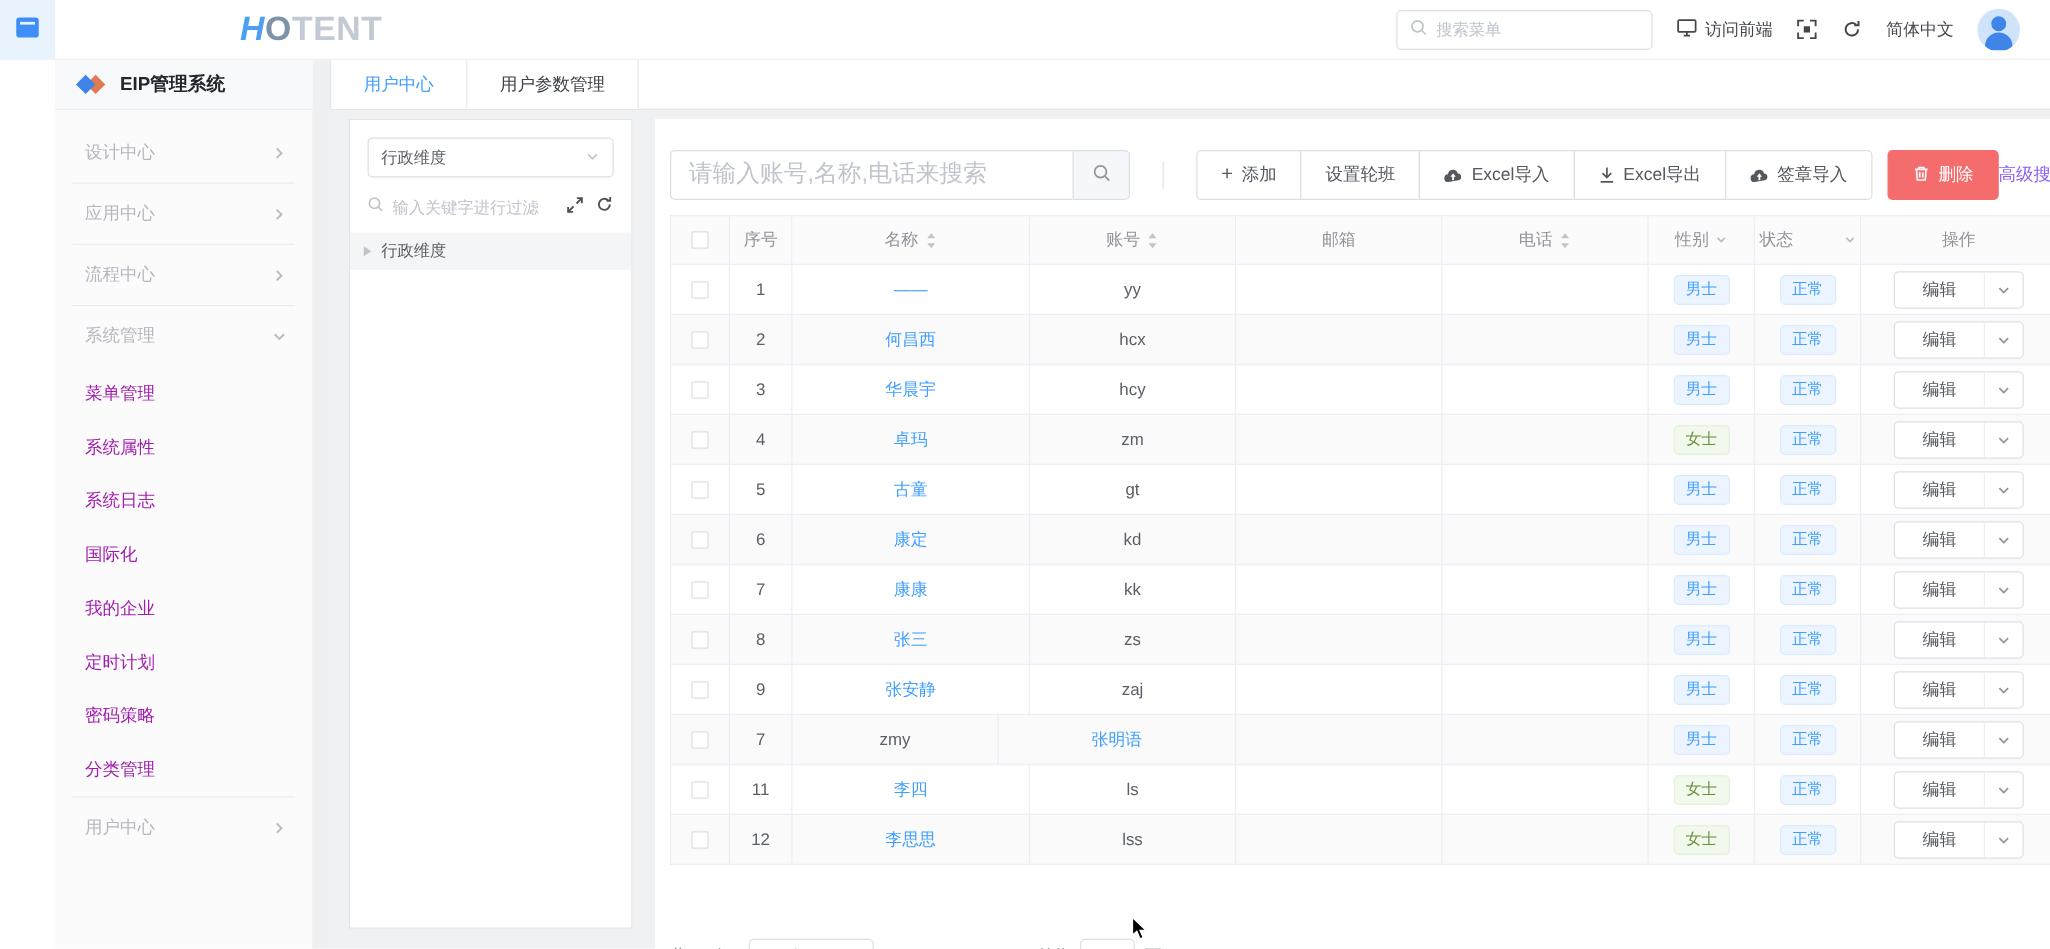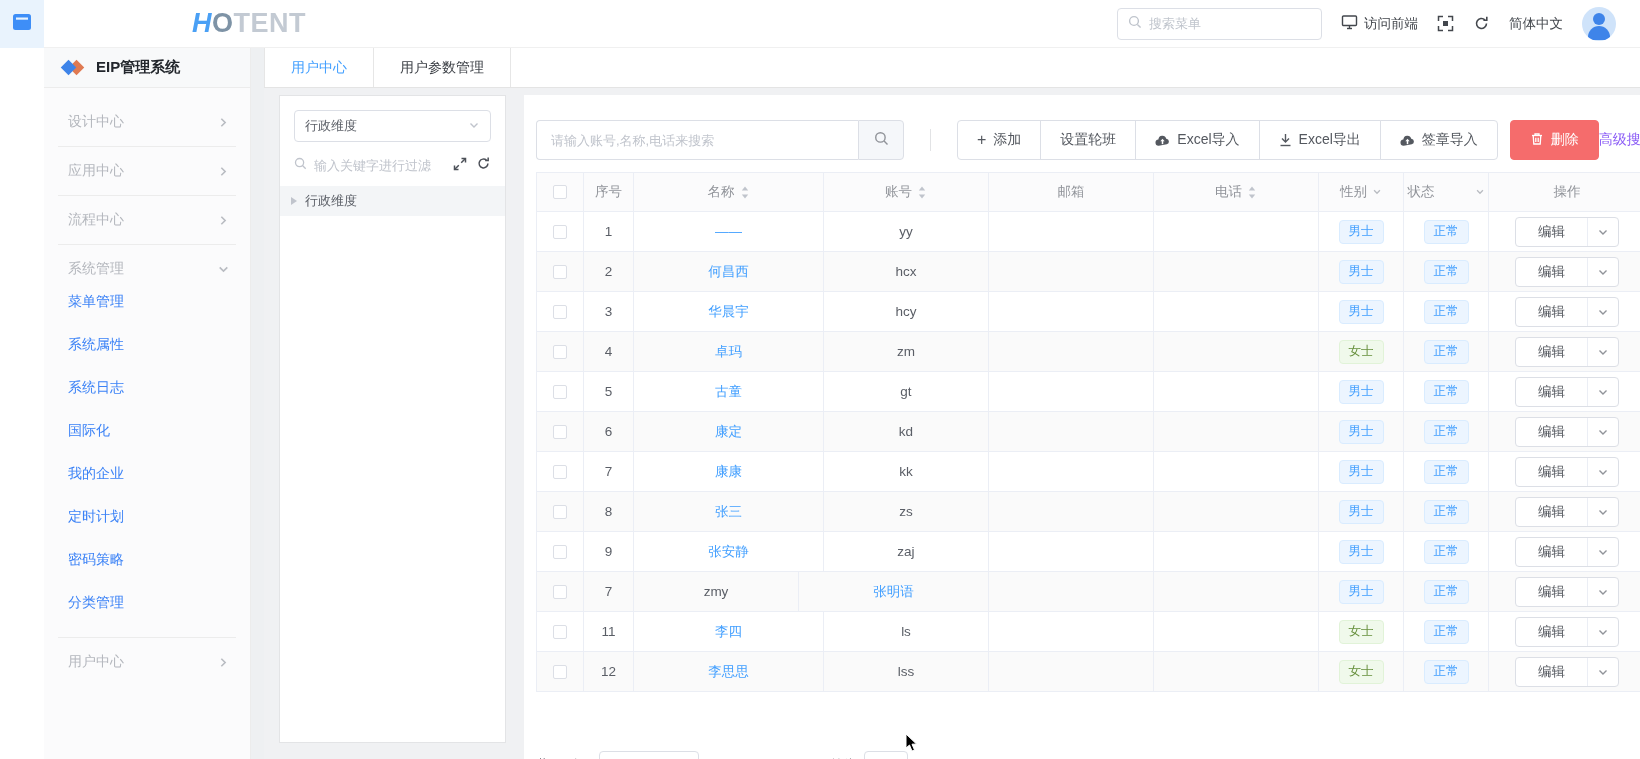--- a/index.html
+++ b/index.html
@@ -27,21 +27,21 @@
   
   .bodyrow { flex:1; display:flex; min-height:0;margin-left:44px; }
   .sidebar { width:207px; background:#fbfbfc; border-right:1px solid #ececec; display:flex; flex-direction:column; flex-shrink:0; }
   .side-title { height:40px; display:flex; align-items:center; padding-left:18px; gap:12px; font-weight:700; font-size:15px; color:#22262c; border-bottom:1px solid #ececec; background:#f8f9fa; }
   .diamonds { position:relative; width:22px; height:18px; flex-shrink:0; }
   .diamonds i { position:absolute; width:11px; height:11px; top:3px; }
   .diamonds .d1 { left:1px; background:#3e84e9; transform:rotate(45deg); }
   .diamonds .d2 { left:9px; background:#e07a52; transform:rotate(45deg); }
   .side-menu { padding-top:10px; overflow:hidden; }
   .side-group { height:48px; display:flex; align-items:center; justify-content:space-between; padding:0 20px 0 24px; color:#b4b7bd; font-size:14px; cursor:pointer; }
-  .side-sub { height:43px; display:flex; align-items:flex-start; padding-left:24px; color:#3b82f6; font-size:14px; cursor:pointer; }
+  .side-sub { height:43px; display:flex; align-items:center; padding-left:24px; color:#a21caf; font-size:14px; cursor:pointer; }
   .side-div { height:1px; background:#ececec; margin:0 14px; }
 
   .splitter { width:13px; background:#eef0f2; flex-shrink:0; cursor:col-resize; }
 
   .main { flex:1; display:flex; flex-direction:column; min-width:0; }
   .tabstrip { height:40px; background:#fff; border-bottom:1px solid #e4e4e4; display:flex; flex-shrink:0; }
   .tab { padding:0 26px; display:flex; align-items:center; font-size:14px; border-right:1px solid #e6e6e6; color:#3d4147; background:#fff; cursor:pointer; }
   .tab.active { color:#409eff; border-left:1px solid #e6e6e6; }
 
   .content { flex:1; background:#f0f1f3; padding:7px 0 0 15px; display:flex; gap:18px; min-height:0; }
@@ -53,21 +53,21 @@
   .tree-filter input { border:none; outline:none; flex:1; min-width:0; font:inherit; font-size:13px; color:#606266; background:transparent; }
   .tree-filter input::placeholder { color:#c0c4cc; }
   .tf-icons { display:flex; align-items:center; gap:9px; color:#4c5058; }
   .tree-node { height:30px; background:#f3f5f7; display:flex; align-items:center; padding-left:11px; gap:8px; color:#5a5e66; font-size:13px; cursor:pointer; }
   .caret-r { width:0; height:0; border-left:6px solid #c0c4cc; border-top:4.5px solid transparent; border-bottom:4.5px solid transparent; }
 
   
   .main-card { flex:1; background:#fff; padding:25px 0 0 12px; min-width:0; display:flex; flex-direction:column; }
   .toolbar { display:flex; align-items:center; height:40px; flex-shrink:0; }
   .search-group { display:flex; width:368px; height:40px; flex-shrink:0; }
-  .tb-input { flex:1; border:1px solid #dcdfe6; border-right:none; border-radius:4px 0 0 4px; padding:0 14px; font:inherit; font-size:13px; outline:none; color:#be185d; min-width:0; }
+  .tb-input { flex:1; border:1px solid #dcdfe6; border-right:none; border-radius:4px 0 0 4px; padding:0 14px; font:inherit; font-size:19px; outline:none; color:#be185d; min-width:0; }
   .tb-input::placeholder { color:#c0c4cc; }
   .tb-append { width:46px; background:#f5f7fa; border:1px solid #dcdfe6; border-radius:0 4px 4px 0; display:flex; align-items:center; justify-content:center; color:#909399; cursor:pointer; }
   .vdiv { width:1px; height:22px; background:#e2e3e5; margin:0 26px; flex-shrink:0; }
   .btn-group { display:flex; height:40px; flex-shrink:0; }
   .btn { display:flex; align-items:center; gap:7px; padding:0 19px; border:1px solid #dcdfe6; background:#fff; color:#54585f; font-size:14px; margin-left:-1px; cursor:pointer; white-space:nowrap; }
   .btn:first-child { border-radius:4px 0 0 4px; margin-left:0; }
   .btn:last-child { border-radius:0 4px 4px 0; }
   .btn .plus { font-size:16px; color:#54585f; line-height:1; }
   .btn-danger { margin-left:12px; height:40px; background:#f56c6c; border:1px solid #f56c6c; color:#fff; border-radius:4px; padding:0 19px; display:flex; align-items:center; gap:7px; font-size:14px; cursor:pointer; flex-shrink:0; }
   .adv-link { margin-left:auto; margin-right:36px; color:#8b5cf6; font-size:14px; cursor:pointer; text-decoration:none; white-space:nowrap; }

